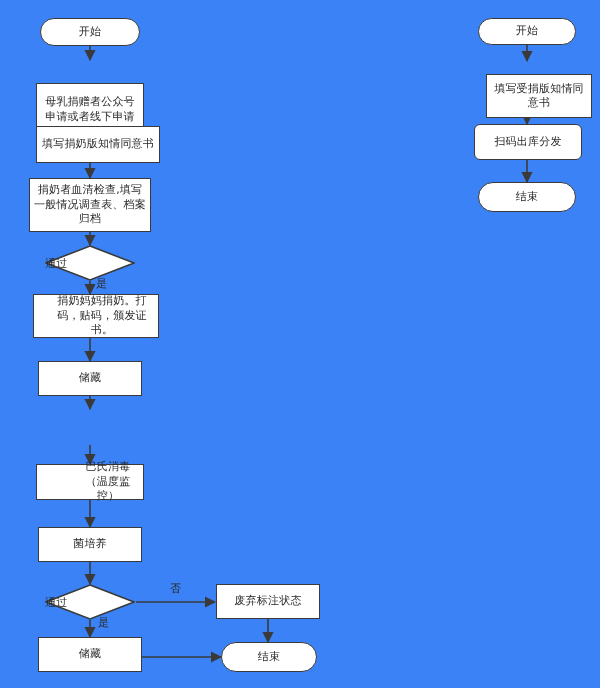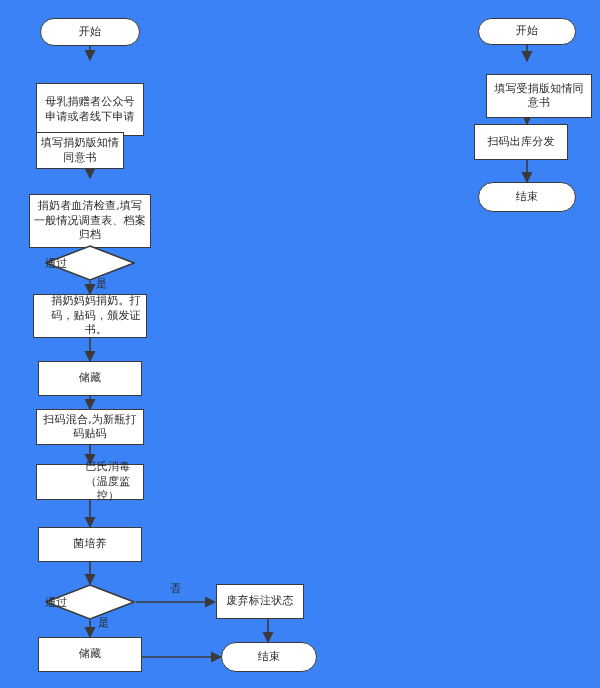--- a/index.html
+++ b/index.html
@@ -112,47 +112,44 @@
   </svg>
 
   <div class="node terminator" style="left:40px; top:18px; width:100px; height:28px;">
     <span class="label">开始</span>
   </div>
 
   <div class="node" style="left:36px; top:60px; width:108px; height:53px;margin-top:23px;">
     <span class="label">母乳捐赠者公众号申请或者线下申请</span>
   </div>
 
-  <div class="node" style="left:36px; top:132px; width:88px; height:37px;">
+  <div class="node" style="left:36px; top:126px; width:124px; height:37px;">
     <span class="label">填写捐奶版知情同意书</span>
   </div>
 
-  <div class="node" style="left:29px; top:178px; width:122px; height:54px;margin-top:16px;">
+  <div class="node" style="left:29px; top:178px; width:122px; height:54px;">
     <span class="label">捐奶者血清检查,填写一般情况调查表、档案归档</span>
   </div>
 
   <div class="decision" style="left:45px; top:245px; width:90px; height:36px;">
     <svg width="90" height="36" viewBox="0 0 90 36" xmlns="http://www.w3.org/2000/svg">
       <polygon points="45,1 89,18 45,35 1,18" fill="#ffffff" stroke="#3a3a3a" stroke-width="1.6"></polygon>
     </svg>
     <span class="label">通过</span>
   </div>
   <span class="edge-label" style="left:96px; top:276px;">是</span>
 
-  <div class="node" style="left:33px; top:294px; width:114px; height:44px;padding-left:12px;">
+  <div class="node" style="left:33px; top:294px; width:126px; height:44px;padding-left:12px;">
     <span class="label">捐奶妈妈捐奶。打码，贴码，颁发证书。</span>
   </div>
 
   <div class="node" style="left:38px; top:361px; width:104px; height:35px;">
     <span class="label">储藏</span>
   </div>
 
-  <div class="node" style="left:36px; top:409px; width:108px; height:36px;">
-    <span class="label">扫码混合,为新瓶打码贴码</span>
-  </div>
 
   <div class="node" style="left:36px; top:464px; width:108px; height:36px;padding-left:36px;">
     <span class="label">巴氏消毒（温度监控）</span>
   </div>
 
   <div class="node" style="left:38px; top:527px; width:104px; height:35px;">
     <span class="label">菌培养</span>
   </div>
 
   <div class="decision" style="left:45px; top:584px; width:90px; height:36px;">
@@ -161,37 +158,37 @@
     </svg>
     <span class="label">通过</span>
   </div>
   <span class="edge-label" style="left:98px; top:615px;">是</span>
   <span class="edge-label" style="left:170px; top:581px;">否</span>
 
   <div class="node" style="left:38px; top:637px; width:104px; height:35px;">
     <span class="label">储藏</span>
   </div>
 
-  <div class="node" style="left:216px; top:584px; width:88px; height:35px;">
+  <div class="node" style="left:216px; top:584px; width:104px; height:35px;">
     <span class="label">废弃标注状态</span>
   </div>
 
   <div class="node terminator" style="left:221px; top:642px; width:96px; height:30px;">
     <span class="label">结束</span>
   </div>
 
   <div class="node terminator" style="left:478px; top:18px; width:98px; height:27px;">
     <span class="label">开始</span>
   </div>
 
   <div class="node" style="left:474px; top:74px; width:106px; height:44px;margin-left:12px;">
     <span class="label">填写受捐版知情同意书</span>
   </div>
 
-  <div class="node" style="left:474px; top:124px; width:94px; height:36px;">
+  <div class="node" style="left:474px; top:124px; width:108px; height:36px;border-radius:6px;">
     <span class="label">扫码出库分发</span>
   </div>
 
   <div class="node terminator" style="left:478px; top:182px; width:98px; height:30px;">
     <span class="label">结束</span>
   </div>
 
 </div>
 
 </body></html>

